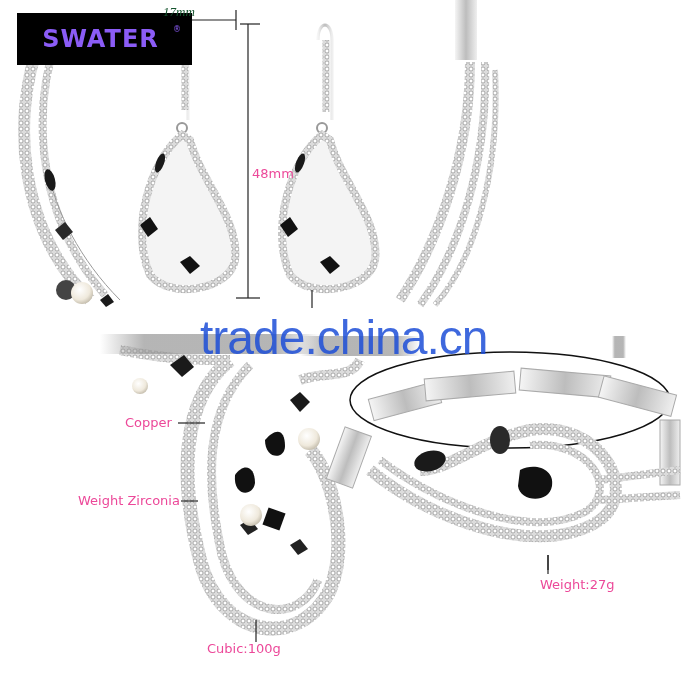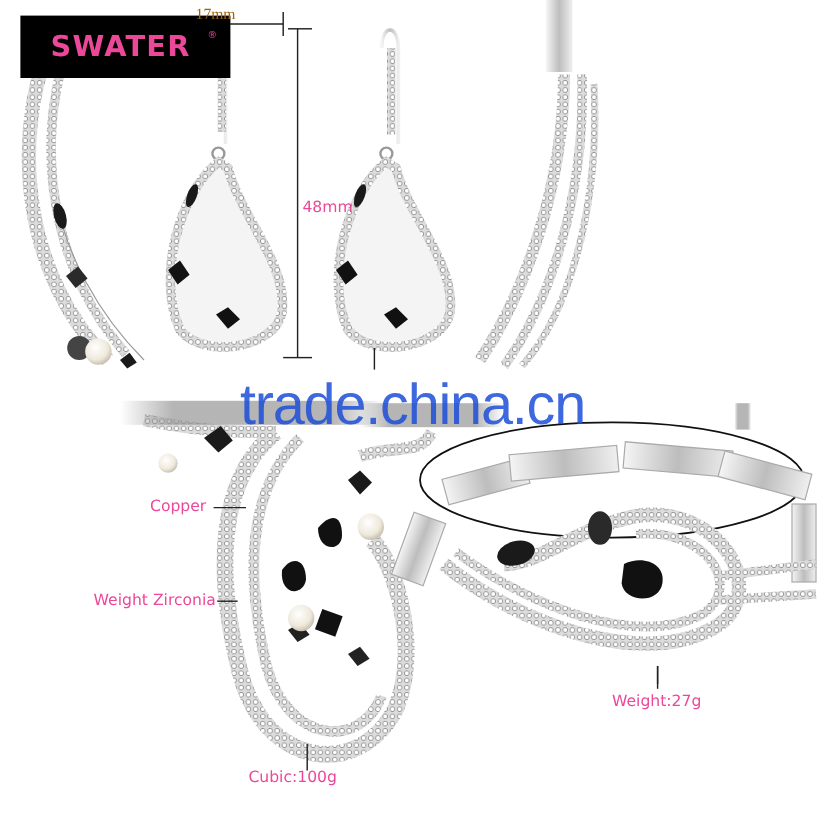--- a/index.html
+++ b/index.html
@@ -1,22 +1,22 @@
 <!DOCTYPE html>
 <html><head>
 <meta charset="utf-8">
 <style>
   html, body { margin:0; padding:0; background:#ffffff; }
   body { width:700px; height:700px; position:relative; overflow:hidden; font-family:"Liberation Sans", sans-serif; }
   .stage { position:absolute; left:0; top:0; width:700px; height:700px; }
   svg.art { position:absolute; left:0; top:0; }
-  .logo { position:absolute; left:17px; top:13px; width:175px; height:52px; background:#000; color:#ec4899; display:flex; align-items:center; justify-content:center; font-family:"DejaVu Sans", sans-serif; font-weight:bold; font-size:24px; letter-spacing:1px; box-sizing:border-box; padding-right:8px; }
+  .logo { position:absolute; left:17px; top:13px; width:175px; height:52px; background:#000; color:#8b5cf6; display:flex; align-items:center; justify-content:center; font-family:"DejaVu Sans", sans-serif; font-weight:bold; font-size:24px; letter-spacing:1px; box-sizing:border-box; padding-right:8px; }
   .logo .reg { position:absolute; right:10px; top:12px; font-size:8px; font-weight:normal; }
   .label { position:absolute; font-family:"DejaVu Sans", sans-serif; font-size:13px; color:#ec4899; white-space:nowrap; }
-  .dim { font-family:"Liberation Serif", serif; font-size:13px; color:#a16207; }
+  .dim { font-family:"Liberation Serif", serif; font-size:13px; color:#14532d;font-style:italic; }
   .watermark { position:absolute; left:200px; top:310px; font-family:"Liberation Sans", sans-serif; font-size:48px; color:#1d4ed8; opacity:0.85; letter-spacing:-1px; }
   .wm-bar { position:absolute; background:linear-gradient(90deg, rgba(150,150,150,0) 0%, rgba(150,150,150,0.7) 20%, rgba(150,150,150,0.7) 80%, rgba(150,150,150,0) 100%); }
 </style>
 </head>
 <body>
 
 <div class="stage">
 
   <svg class="art" width="700" height="700" viewBox="0 0 700 700">
     <defs>
@@ -135,14 +135,14 @@
   <div class="label" style="left:252px; top:166px;">48mm</div>
 
   <div class="wm-bar" style="left:100px; top:334px; width:220px; height:20px;"></div>
   <div class="wm-bar" style="left:300px; top:336px; width:120px; height:20px;"></div>
   <div class="wm-bar" style="left:612px; top:336px; width:14px; height:22px;"></div>
   <div class="watermark">trade.china.cn</div>
 
   <div class="label" style="left:125px; top:415px;">Copper</div>
   <div class="label" style="left:78px; top:493px;">Weight Zirconia</div>
   <div class="label" style="left:207px; top:641px;">Cubic:100g</div>
-  <div class="label" style="left:510px; top:577px;">Weight:27g</div>
+  <div class="label" style="left:540px; top:577px;">Weight:27g</div>
 </div>
 
 </body></html>

